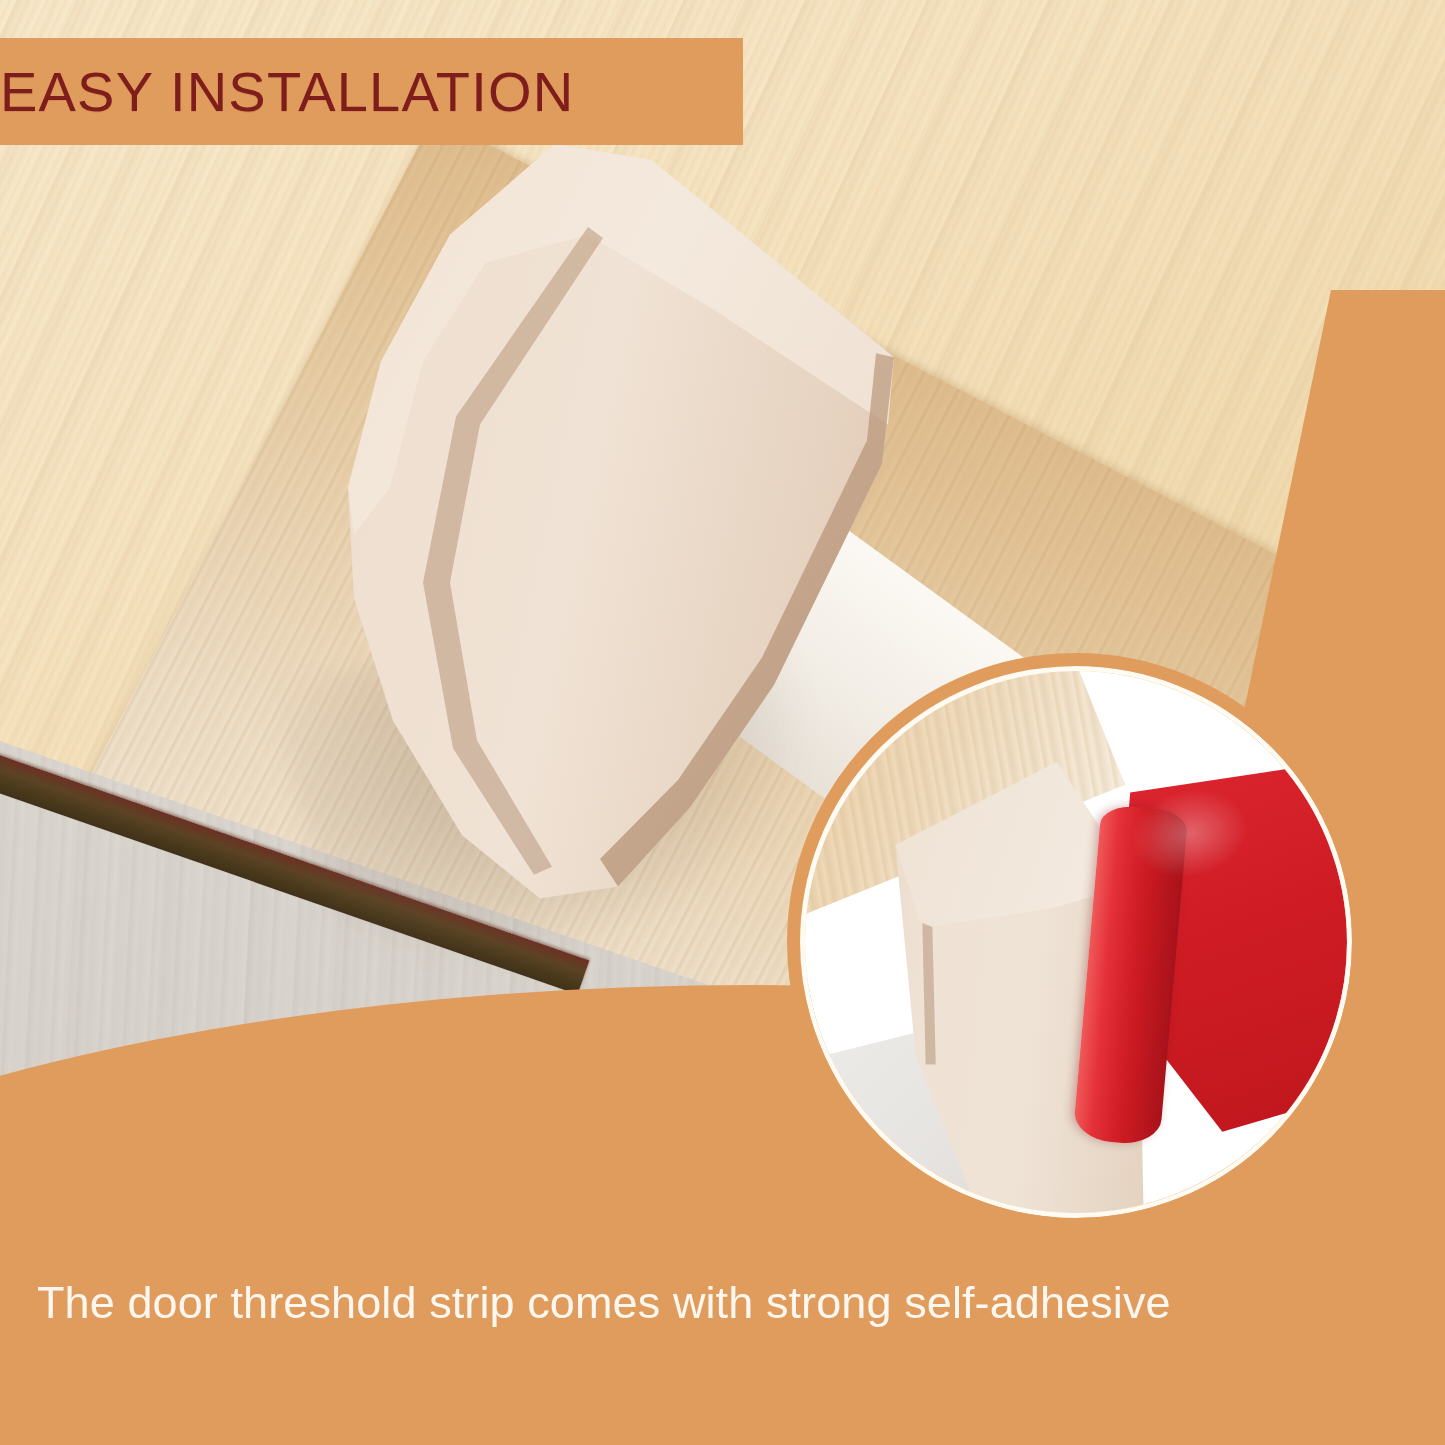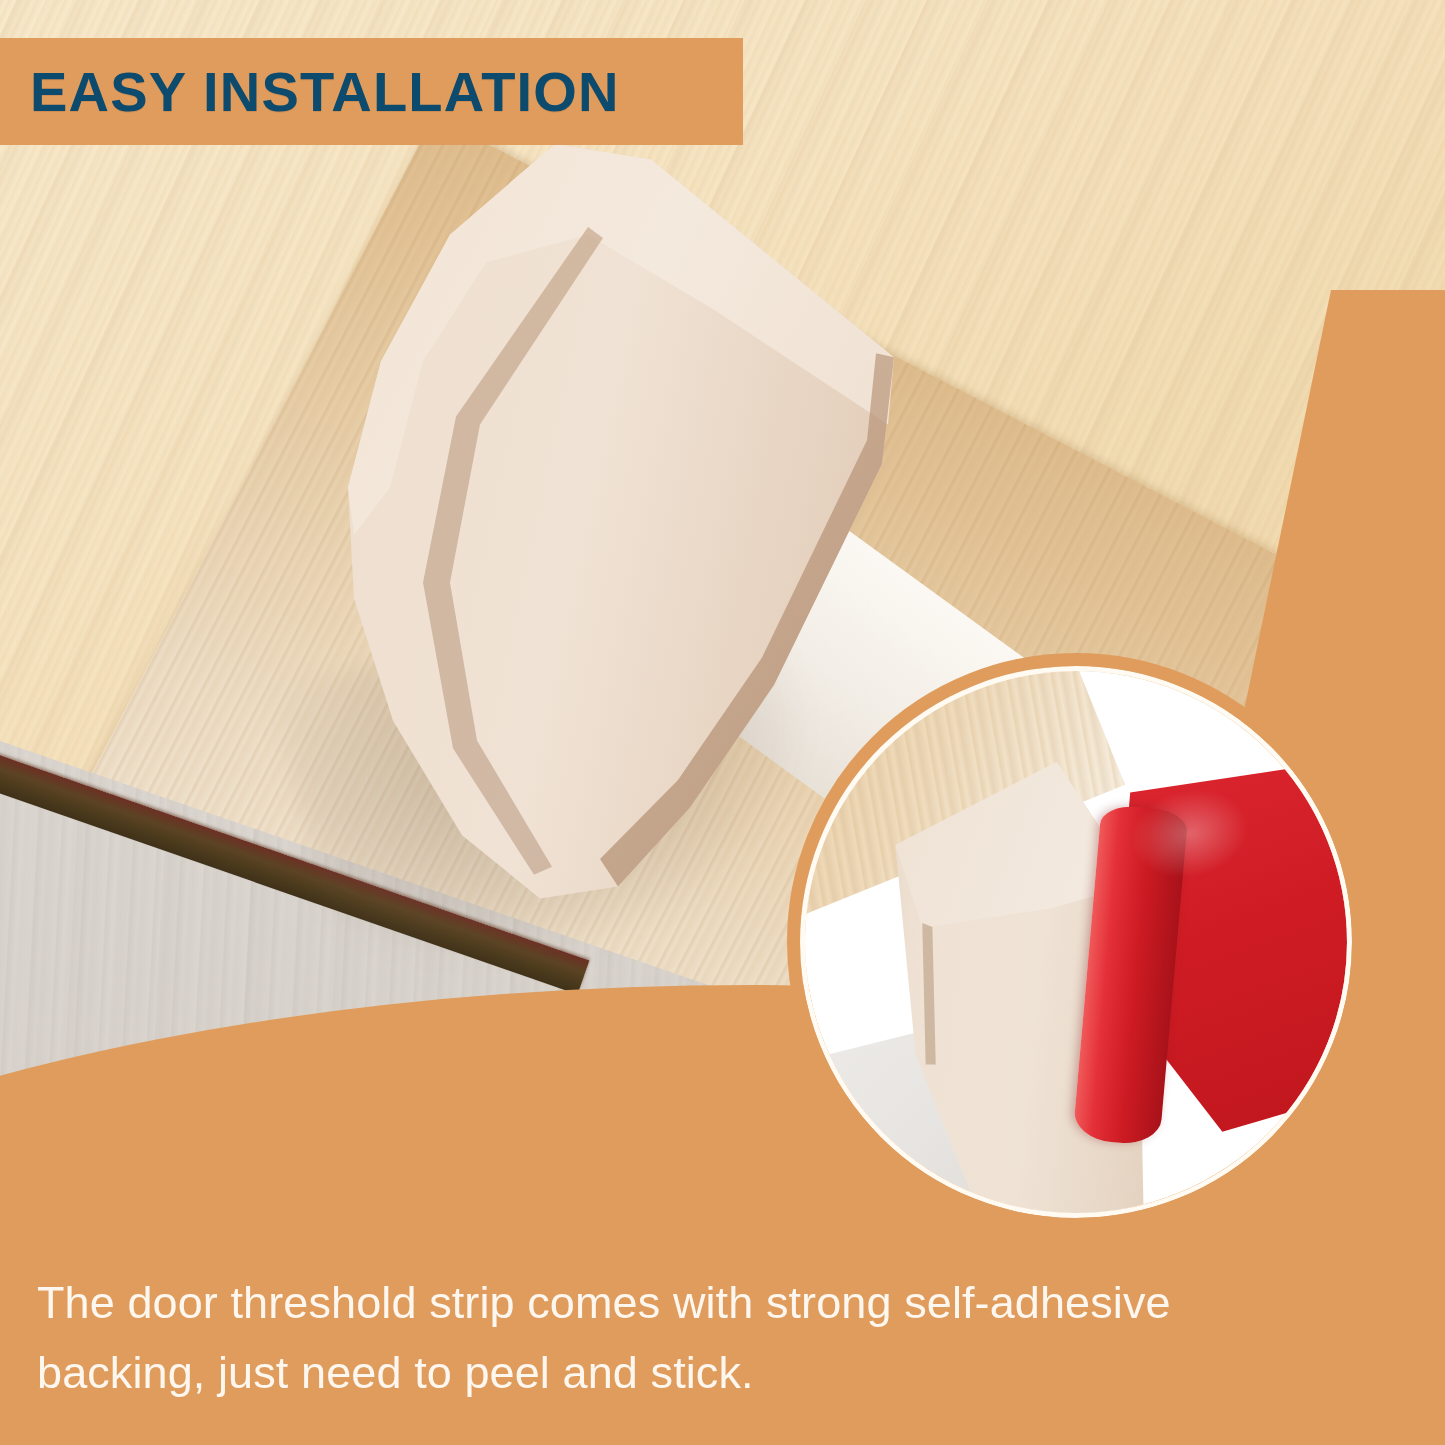--- a/index.html
+++ b/index.html
@@ -244,25 +244,24 @@
     position: absolute;
     left: 0;
     top: 38px;
     width: 743px;
     height: 107px;
     background: var(--orange, #e09c5c);
     display: flex;
     align-items: center;
   }
   .banner-title {
-    color: #0c4a6e;
+    color: #7f1d1d;
     font-size: 56px;
-    font-weight: bold;
+    font-weight: normal;
     letter-spacing: 1.2px;
-    margin-left: 30px;
     white-space: nowrap;
     text-shadow: 0 1px 0 rgba(160,100,50,0.25);
   }
 
   
   .inset {
     position: absolute;
     left: 787px;
     top: 653px;
     width: 578px;
@@ -414,16 +413,15 @@
     <div class="inset-ring-inner"></div>
     <div class="inset-ring-outer"></div>
   </div>
 
   <div class="banner">
     <div class="banner-title">EASY INSTALLATION</div>
   </div>
 
   <div class="caption">
     <div>The door threshold strip comes with strong self-adhesive</div>
-    <div>backing, just need to peel and stick.</div>
   </div>
 
 </div>
 
 </body></html>

